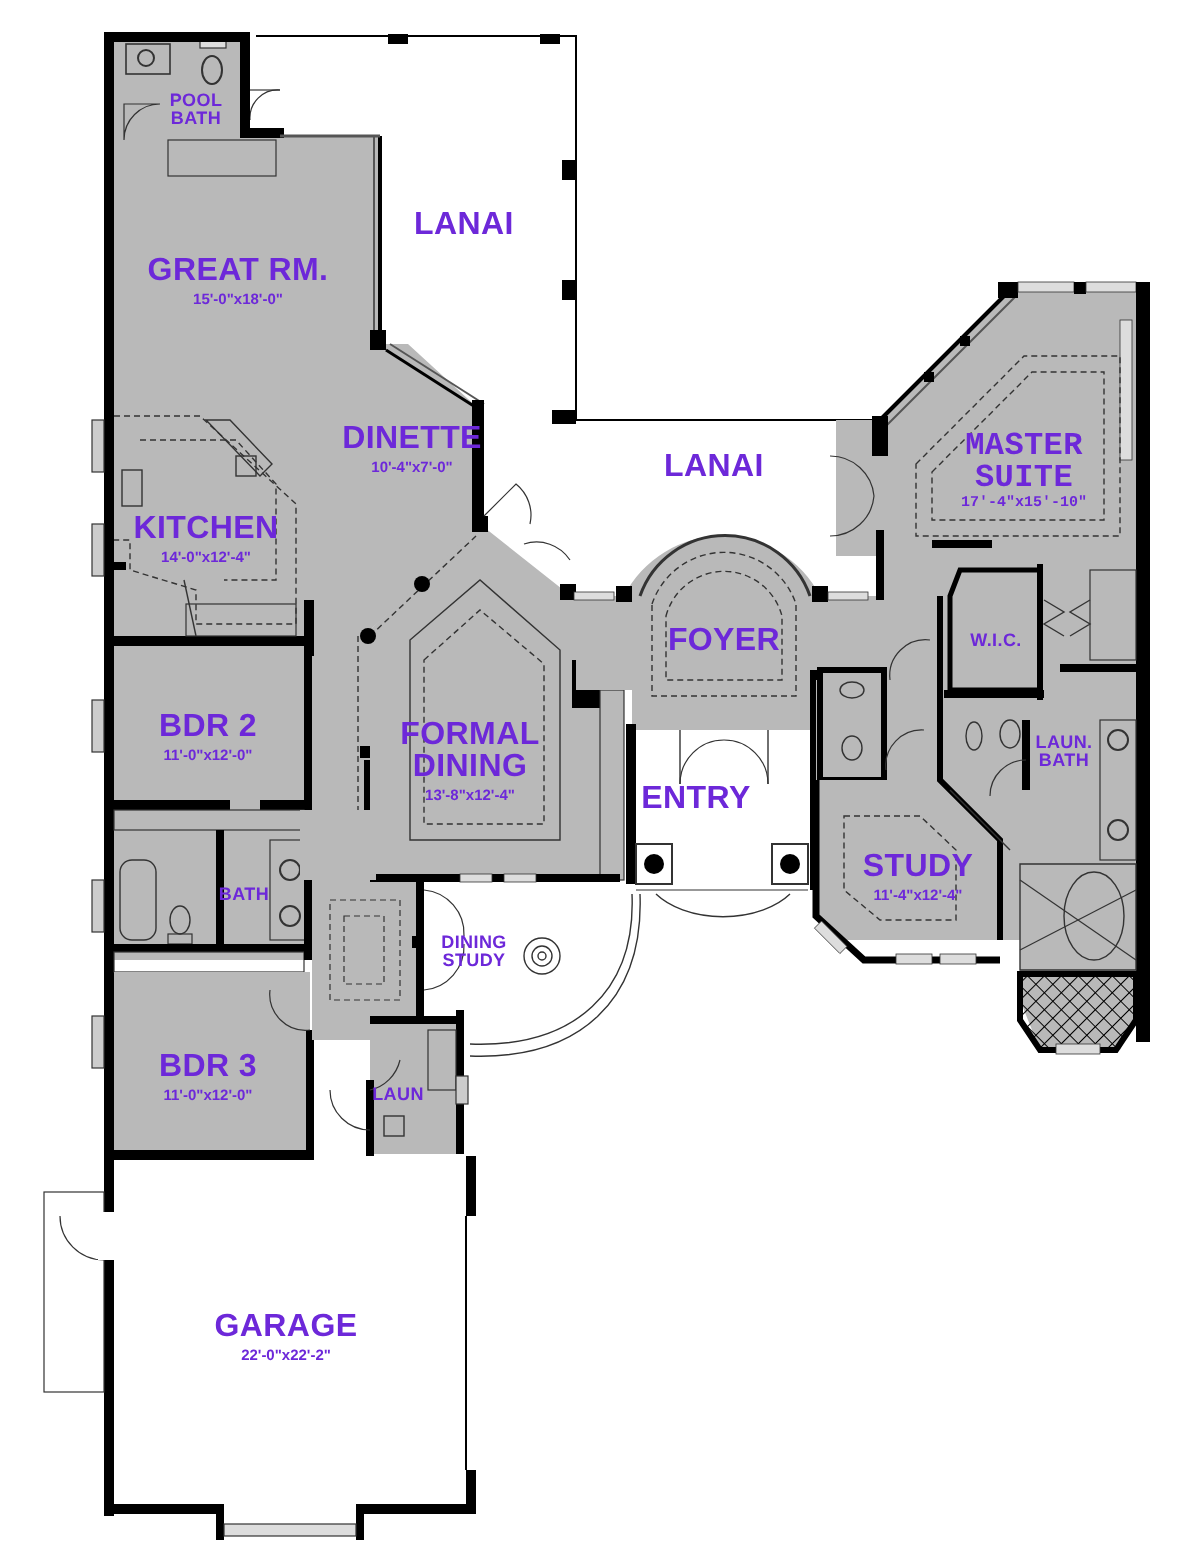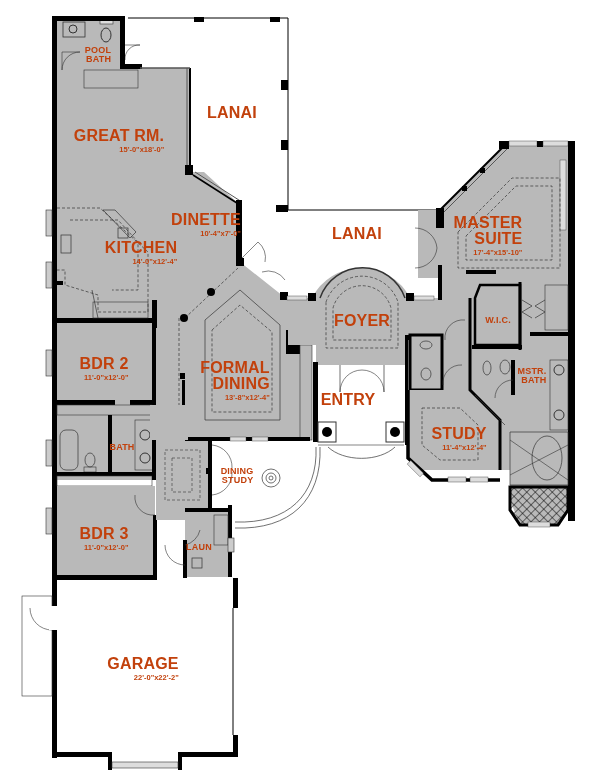--- a/index.html
+++ b/index.html
@@ -1,18 +1,18 @@
 <!DOCTYPE html>
 <html><head>
 <meta charset="utf-8">
 <style>
   html,body{margin:0;padding:0;background:#fff;}
   body{width:600px;height:778px;position:relative;overflow:hidden;font-family:"Liberation Sans",sans-serif;}
   svg{position:absolute;left:0;top:0;}
-  .lbl{position:absolute;text-align:right;color:#c2410c;font-weight:bold;line-height:1;transform:translateX(-50%);white-space:nowrap;}
+  .lbl{position:absolute;text-align:center;color:#6d28d9;font-weight:bold;line-height:1;transform:translateX(-50%);white-space:nowrap;}
   .lbl .name{display:block;font-size:16px;letter-spacing:0.2px;}
   .lbl .dim{display:block;font-size:7.5px;margin-top:2px;font-weight:bold;}
   .lbl.small .name{font-size:9px;}
 </style>
 </head>
 <body>
 
 <svg width="600" height="778" viewBox="0 0 600 778">
   <defs>
     <pattern id="hatch" width="6" height="6" patternUnits="userSpaceOnUse" patternTransform="rotate(45)">
@@ -275,46 +275,46 @@
 <div class="lbl" style="left:232px;top:105px;">
   <span class="name">LANAI</span>
 </div>
 <div class="lbl" style="left:357px;top:226px;">
   <span class="name">LANAI</span>
 </div>
 <div class="lbl" style="left:206px;top:212px;">
   <span class="name">DINETTE</span>
   <span class="dim">10'-4"x7'-0"</span>
 </div>
-<div class="lbl" style="left:103px;top:240px;margin-left:38px;">
+<div class="lbl" style="left:103px;top:257px;">
   <span class="name">KITCHEN</span>
   <span class="dim">14'-0"x12'-4"</span>
 </div>
-<div class="lbl" style="left:488px;top:215px;">
+<div class="lbl" style="left:512px;top:215px;font-family:Liberation Mono, monospace;">
   <span class="name">MASTER</span>
   <span class="name">SUITE</span>
   <span class="dim">17'-4"x15'-10"</span>
 </div>
 <div class="lbl" style="left:362px;top:313px;">
   <span class="name">FOYER</span>
 </div>
 <div class="lbl" style="left:104px;top:356px;">
   <span class="name">BDR 2</span>
   <span class="dim">11'-0"x12'-0"</span>
 </div>
 <div class="lbl" style="left:235px;top:360px;">
   <span class="name">FORMAL</span>
   <span class="name">DINING</span>
   <span class="dim">13'-8"x12'-4"</span>
 </div>
 <div class="lbl small" style="left:498px;top:316px;">
   <span class="name">W.I.C.</span>
 </div>
 <div class="lbl small" style="left:532px;top:367px;">
-  <span class="name">MSTR.</span>
+  <span class="name">LAUN.</span>
   <span class="name">BATH</span>
 </div>
 <div class="lbl" style="left:348px;top:392px;">
   <span class="name">ENTRY</span>
 </div>
 <div class="lbl" style="left:459px;top:426px;">
   <span class="name">STUDY</span>
   <span class="dim">11'-4"x12'-4"</span>
 </div>
 <div class="lbl small" style="left:122px;top:443px;">

